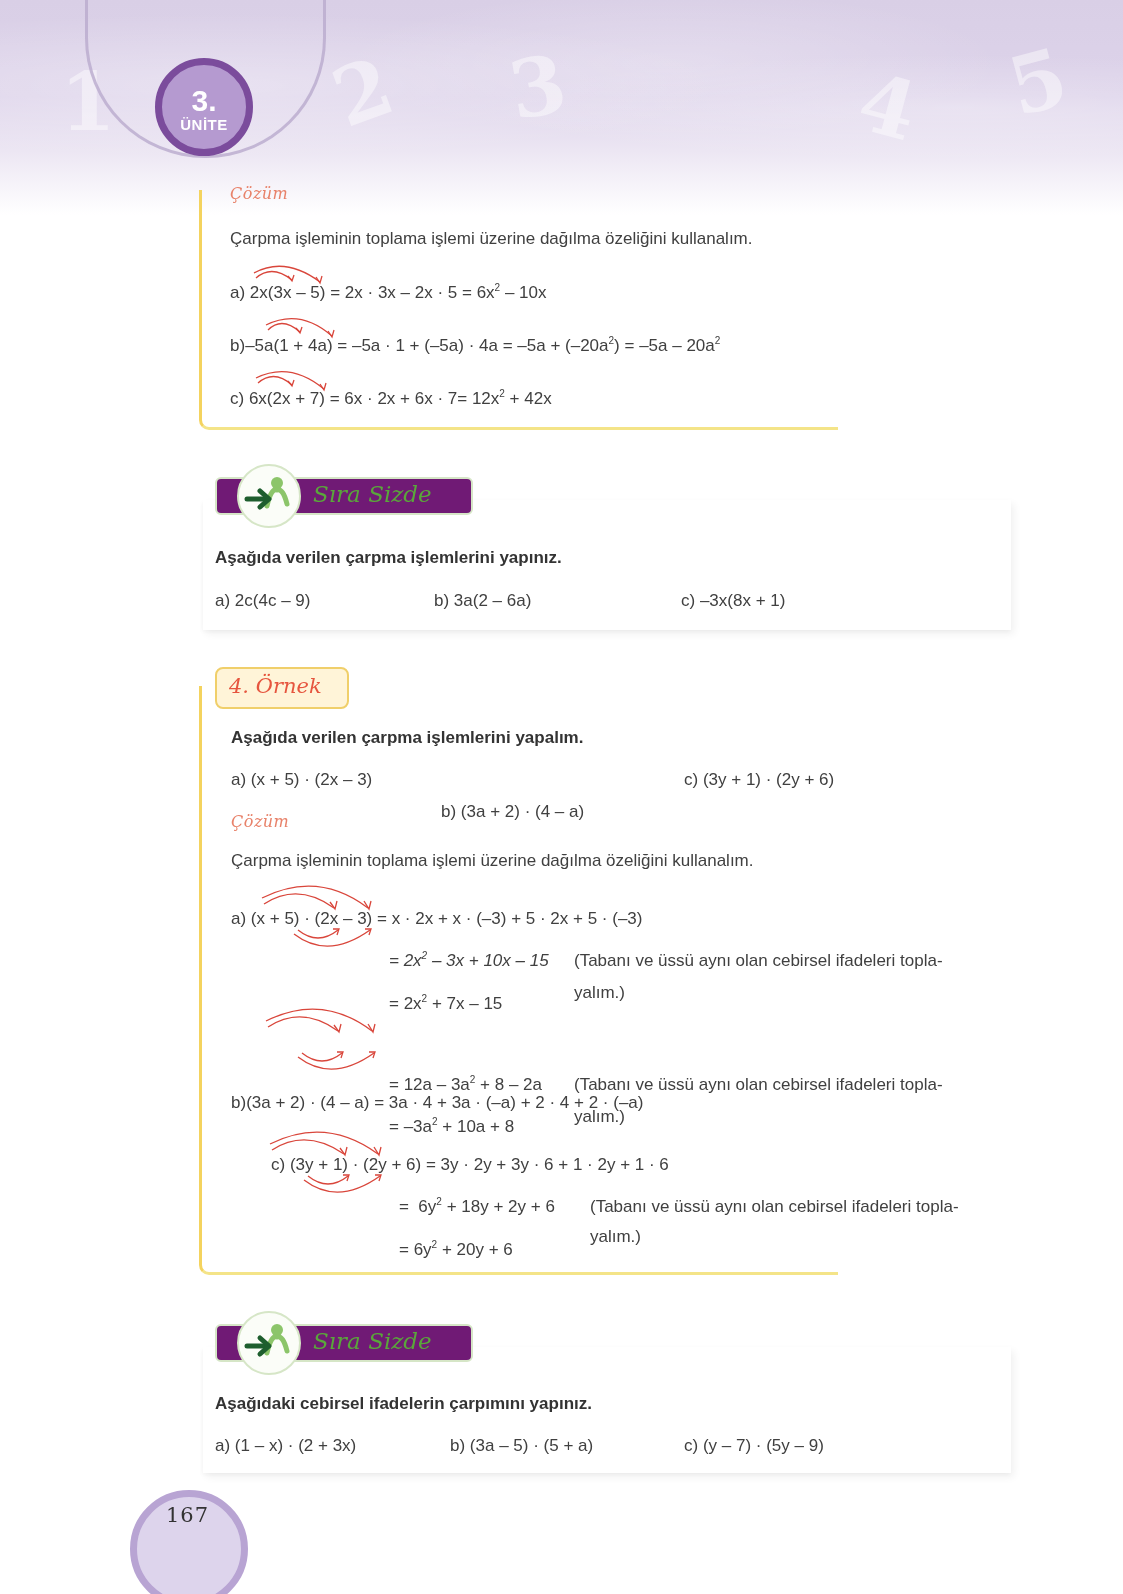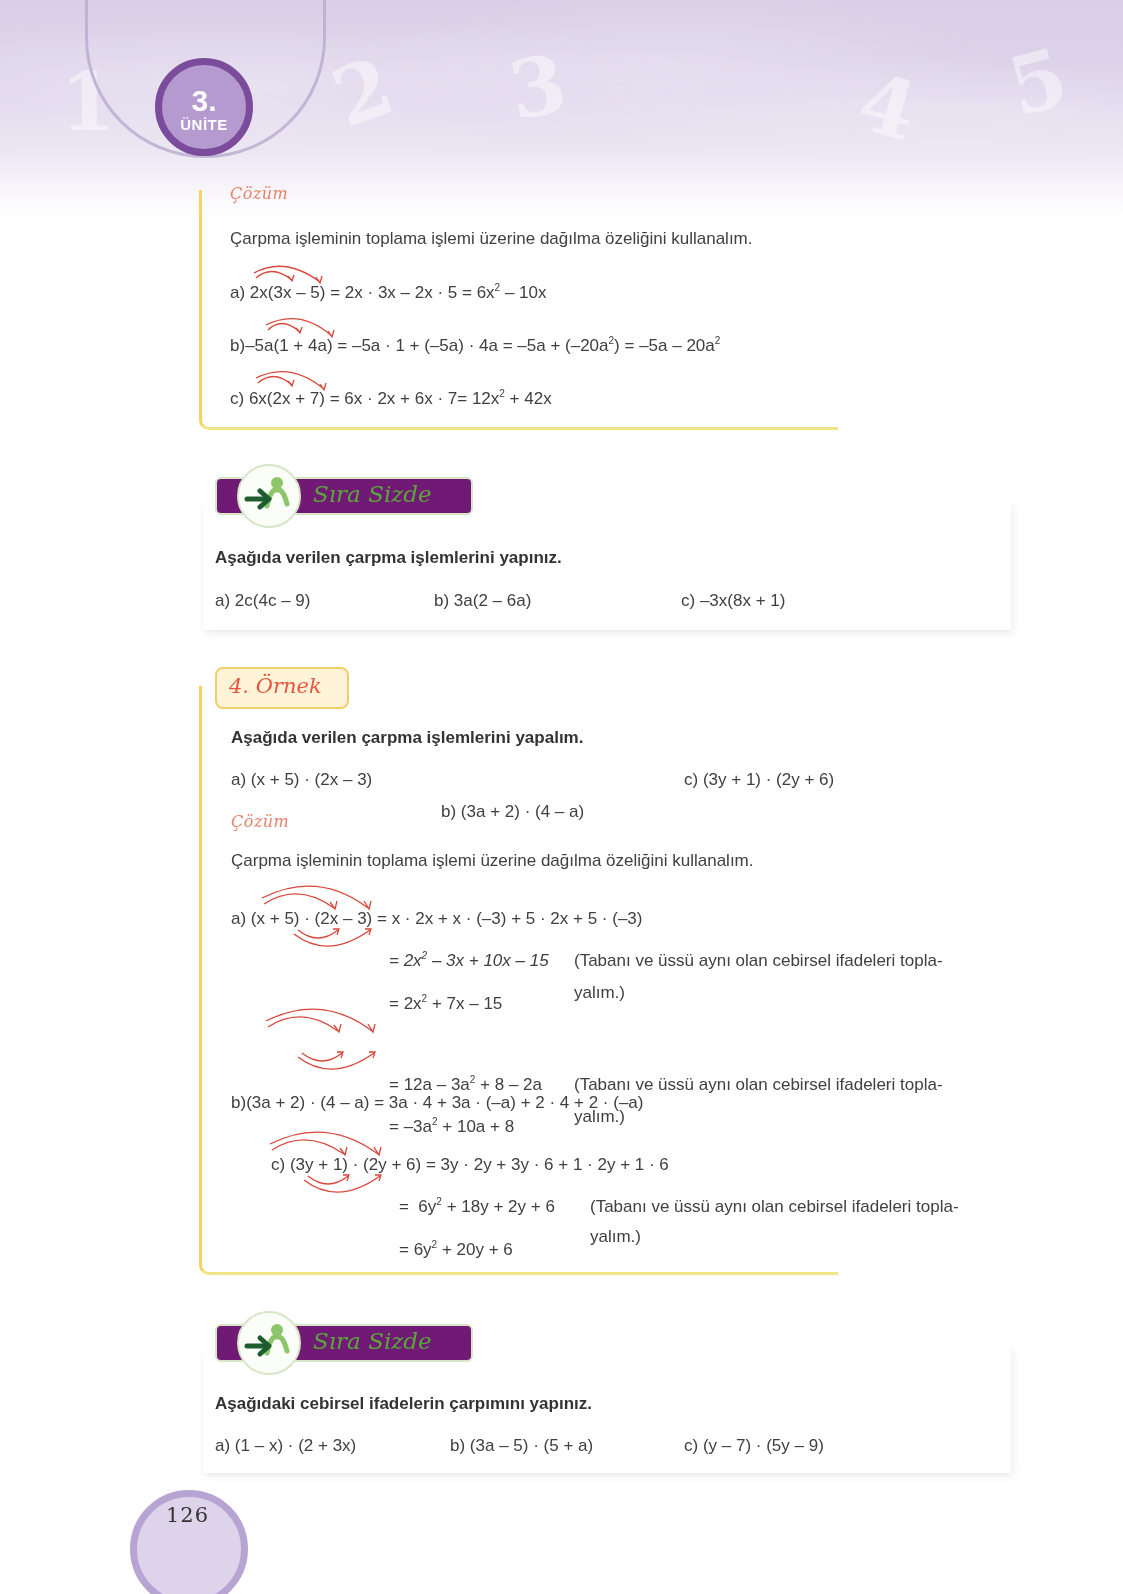--- a/index.html
+++ b/index.html
@@ -248,13 +248,13 @@
   <span>a)</span> <span>(1 – x) · (2 + 3x)</span>
 </div>
 <div class="txt" style="left:450px;top:1436px;">
   <span>b)</span> <span>(3a – 5) · (5 + a)</span>
 </div>
 <div class="txt" style="left:684px;top:1436px;">
   <span>c)</span> <span>(y – 7) · (5y – 9)</span>
 </div>
 
 <div class="page-num-circle"></div>
-<div class="page-num">126</div>
+<div class="page-num">167</div>
 
 </body></html>

